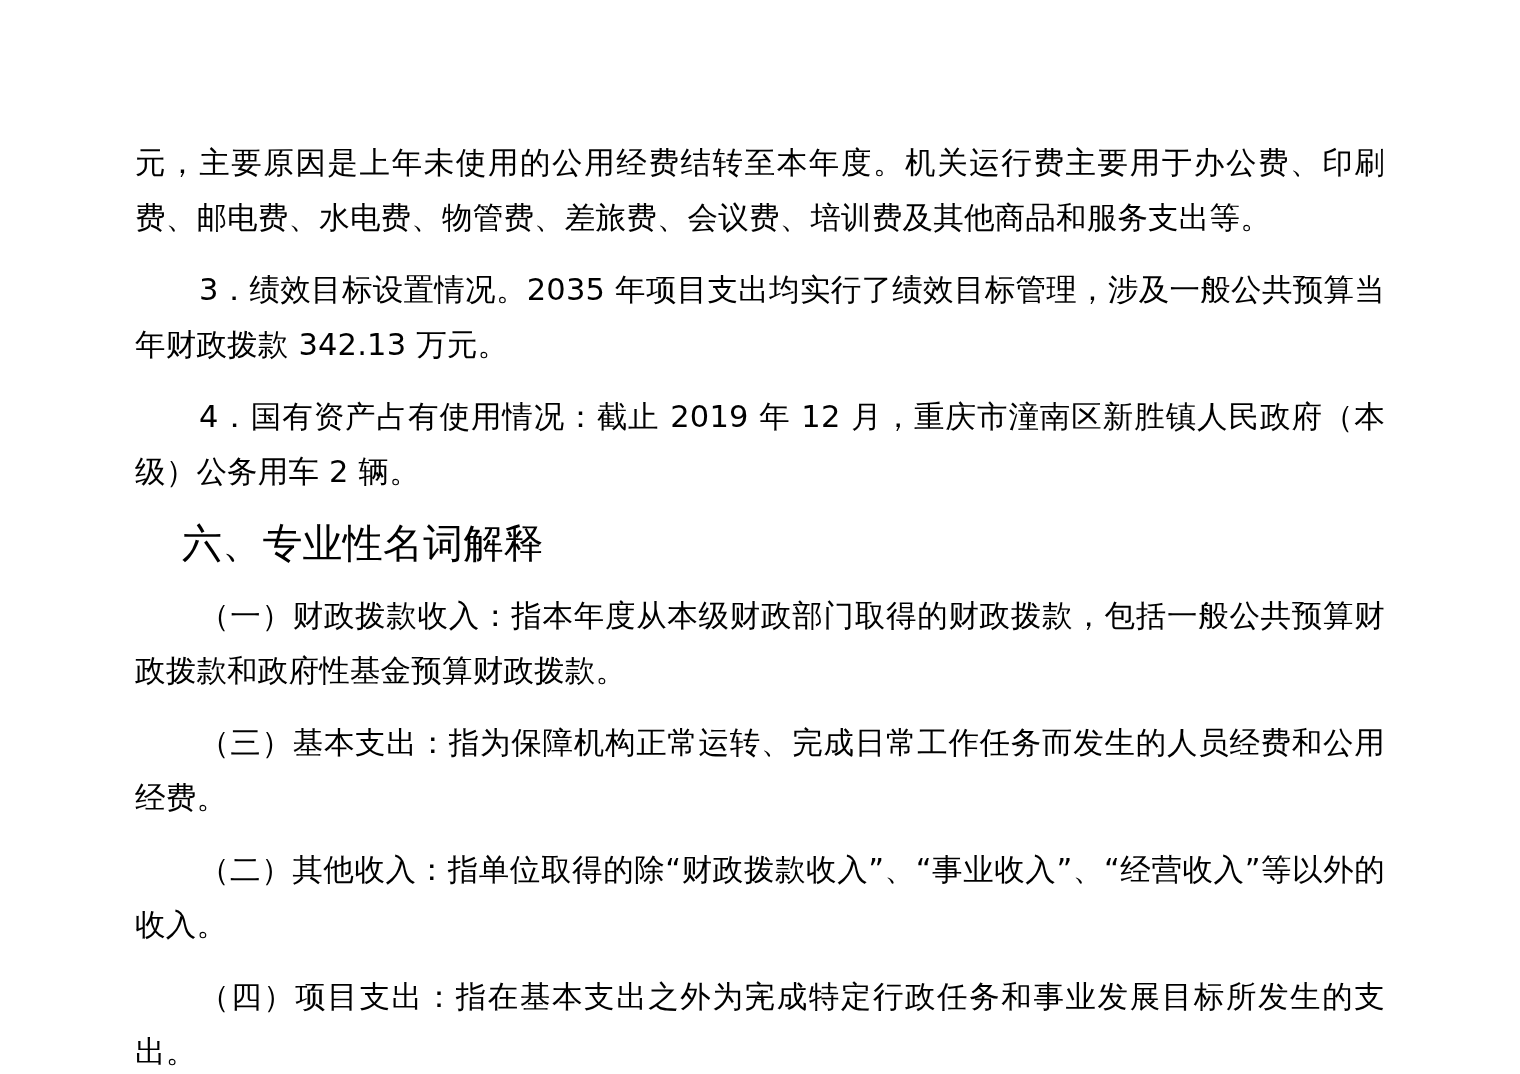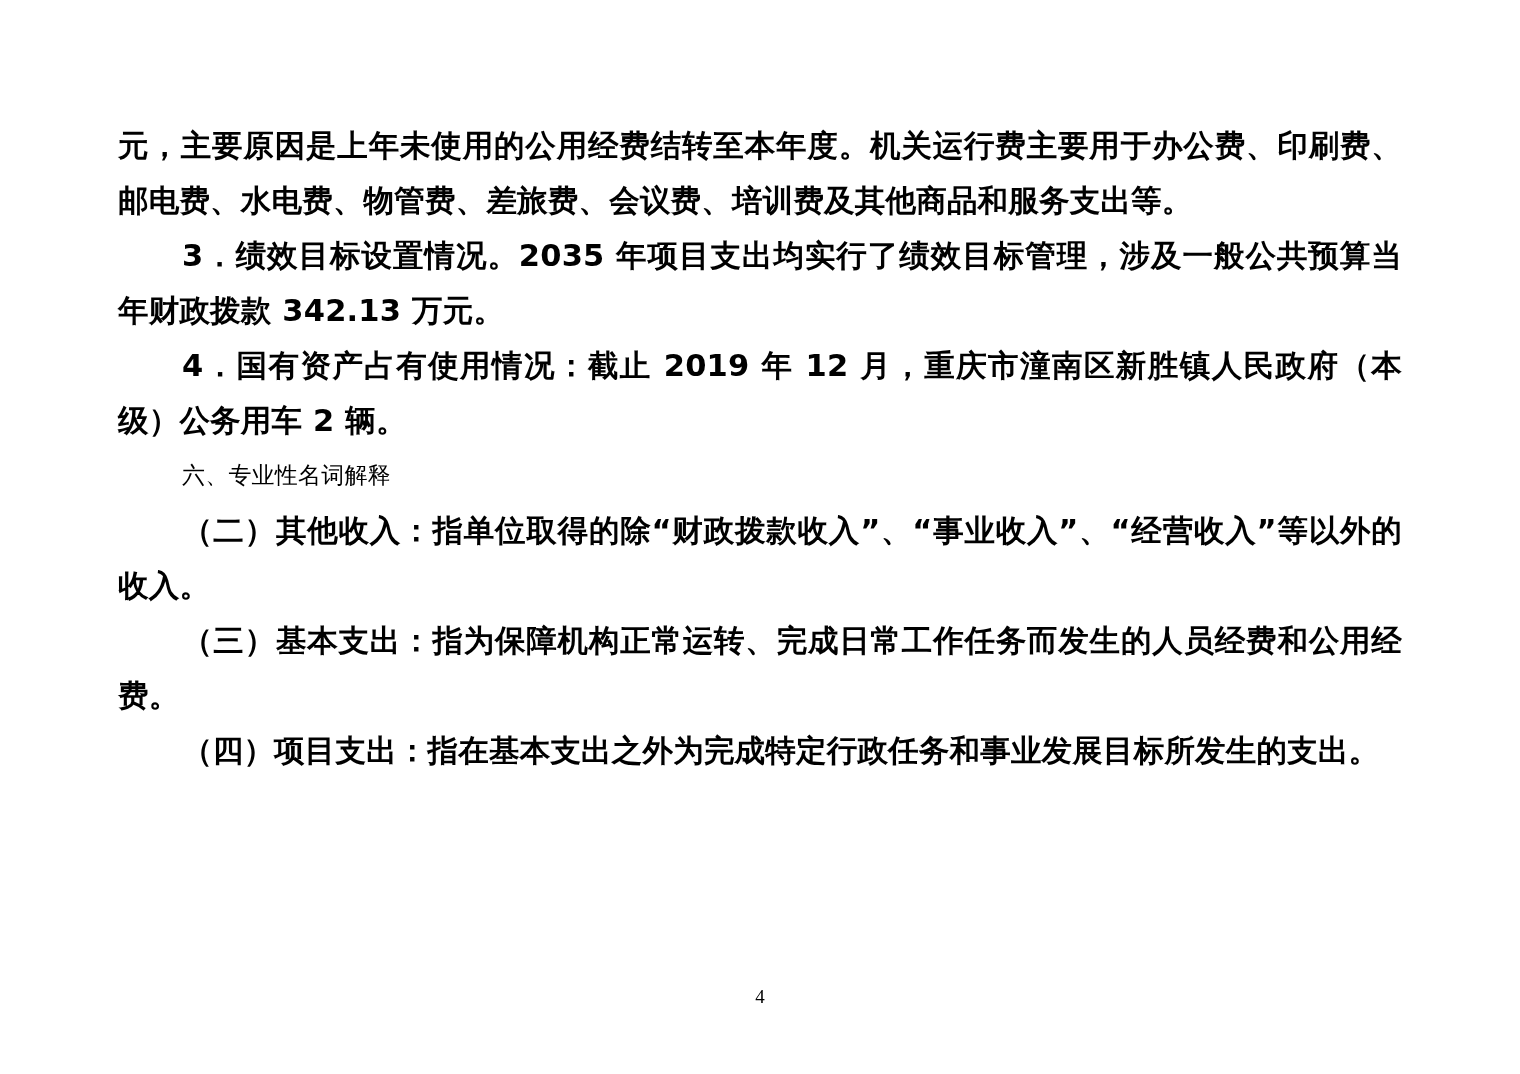--- a/index.html
+++ b/index.html
@@ -23,31 +23,30 @@
     padding: 118px 118px 0 118px;
   }
   .doc-body {
     font-size: 30.5px;
     line-height: 55px;
     letter-spacing: 0.2px;
     text-align: justify;
     text-justify: inter-ideograph;
   }
   .para {
-    margin: 0;
+    margin: 17px;
     text-indent: 0;
-    font-weight: bold;
   }
   .para.indent {
     text-indent: 64px;
   }
   .heading {
     margin: 0;
     text-indent: 64px;
-    font-size: 23px;
+    font-size: 40px;
     line-height: 55px;
   }
   .page-number {
     position: absolute;
     left: 0;
     right: 0;
     bottom: 66px;
     text-align: center;
     font-size: 19px;
     font-family: "Liberation Serif", serif;
@@ -62,23 +61,24 @@
 
     <p class="para">元，主要原因是上年未使用的公用经费结转至本年度。机关运行费主要用于办公费、印刷费、邮电费、水电费、物管费、差旅费、会议费、培训费及其他商品和服务支出等。</p>
 
 
     <p class="para indent">3．绩效目标设置情况。2035 年项目支出均实行了绩效目标管理，涉及一般公共预算当年财政拨款 342.13 万元。</p>
 
     <p class="para indent">4．国有资产占有使用情况：截止 2019 年 12 月，重庆市潼南区新胜镇人民政府（本级）公务用车 2 辆。</p>
 
     <p class="heading">六、专业性名词解释</p>
 
+    <p class="para indent">（一）财政拨款收入：指本年度从本级财政部门取得的财政拨款，包括一般公共预算财政拨款和政府性基金预算财政拨款。</p>
+
+    <p class="para indent">（三）基本支出：指为保障机构正常运转、完成日常工作任务而发生的人员经费和公用经费。</p>
 
     <p class="para indent">（二）其他收入：指单位取得的除“财政拨款收入”、“事业收入”、“经营收入”等以外的收入。</p>
-
-    <p class="para indent">（三）基本支出：指为保障机构正常运转、完成日常工作任务而发生的人员经费和公用经费。</p>
 
     <p class="para indent">（四）项目支出：指在基本支出之外为完成特定行政任务和事业发展目标所发生的支出。</p>
 
   </div>
 
   <div class="page-number">4</div>
 </div>
 
 </body></html>

